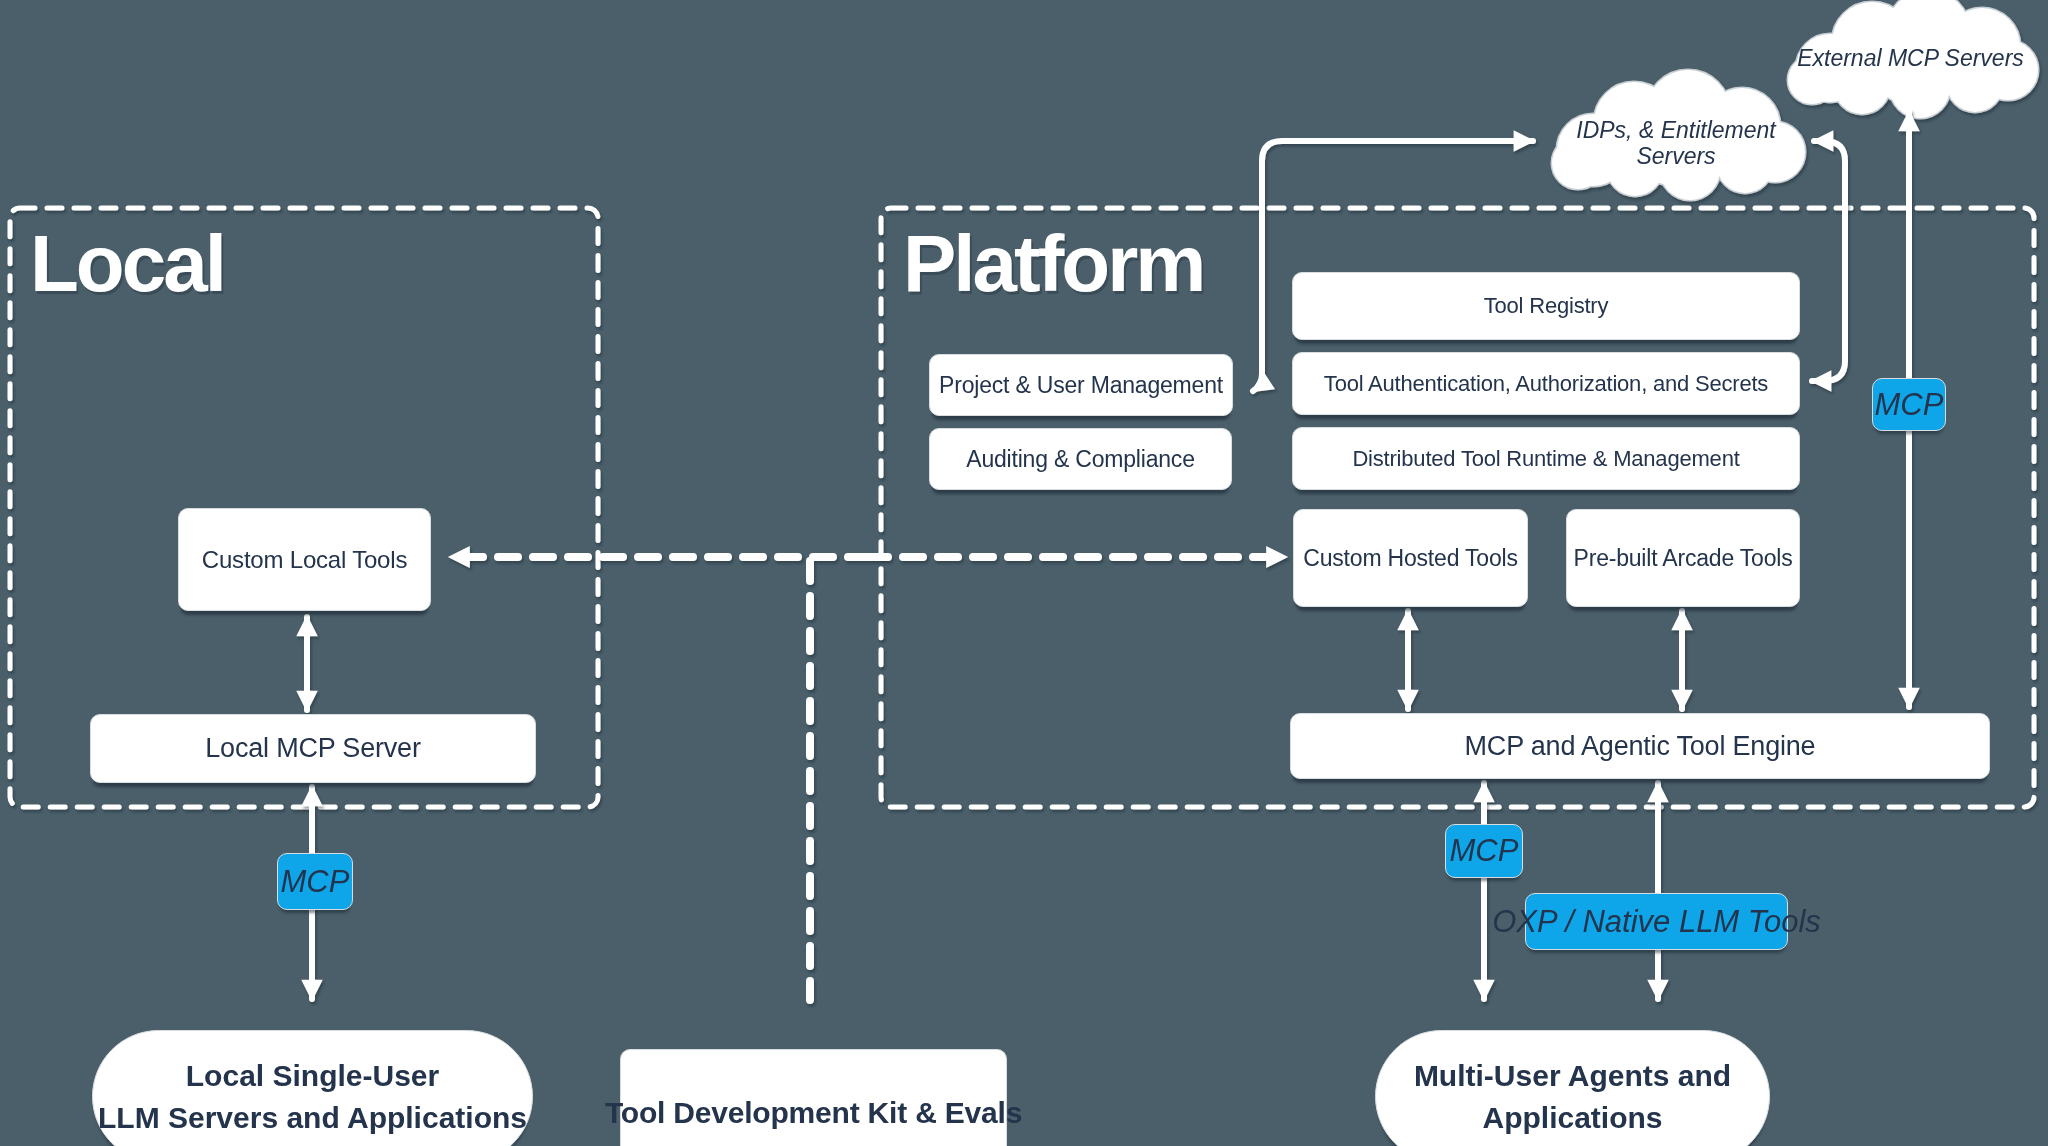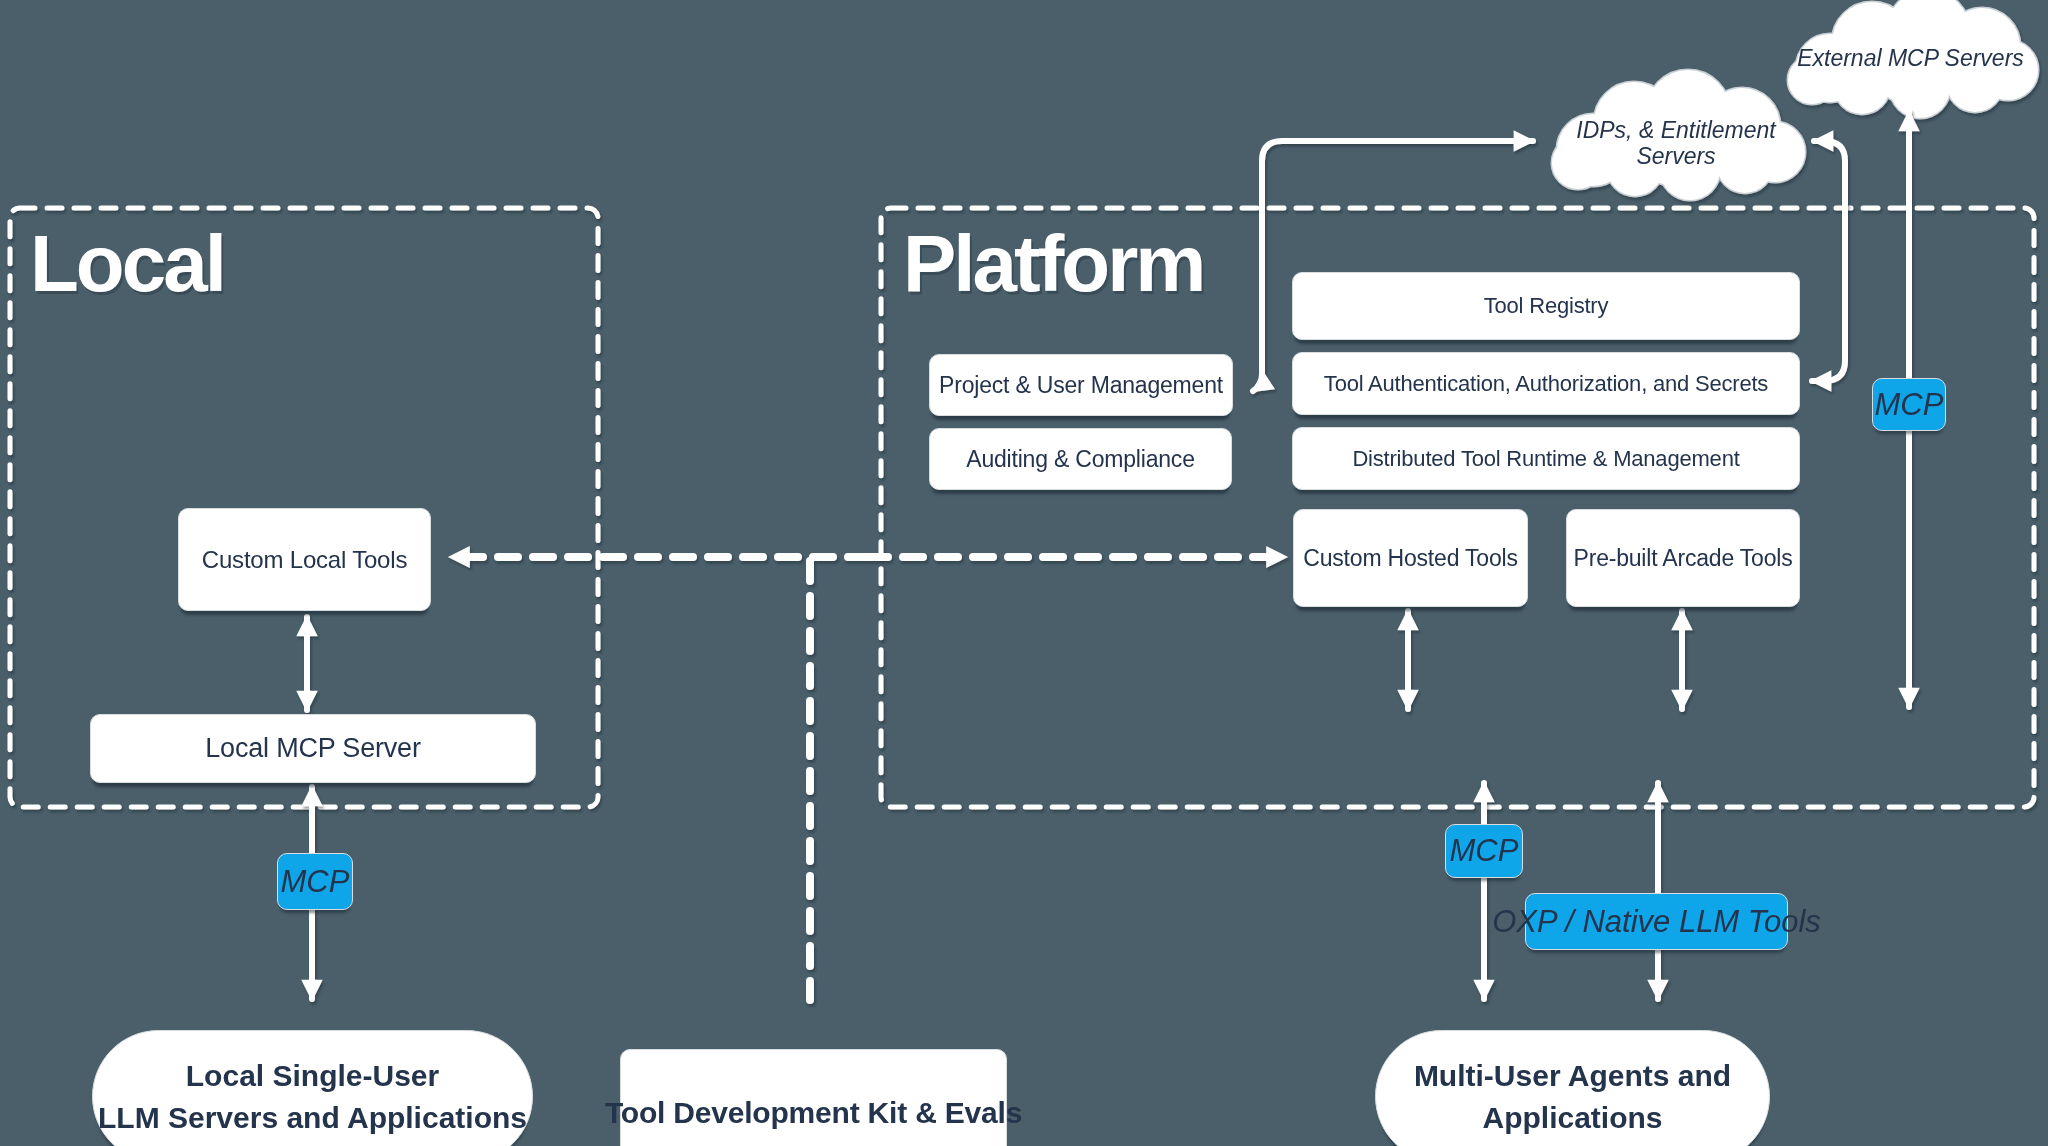--- a/index.html
+++ b/index.html
@@ -221,20 +221,23 @@
   </div>
   <div class="node wide" style="left:1292px;top:427px;width:508px;height:63px;">
     <span>Distributed Tool Runtime &amp; Management</span>
   </div>
   <div class="node" style="left:1566px;top:509px;width:234px;height:98px;">
     <span>Pre-built Arcade Tools</span>
   </div>
   <div class="node" style="left:1293px;top:509px;width:235px;height:98px;">
     <span>Custom Hosted Tools</span>
   </div>
+  <div class="node big" style="left:1290px;top:713px;width:700px;height:66px;">
+    <span>MCP and Agentic Tool Engine</span>
+  </div>
 
   <div class="oval" style="left:92px;top:1002px;width:441px;height:133px;">
     <div>Local Single-User</div>
     <div>LLM Servers and Applications</div>
   </div>
   <div class="node bold" style="left:620px;top:1005px;width:387px;height:128px;margin-top:44px;">
     <span>Tool Development Kit &amp; Evals</span>
   </div>
   <div class="oval" style="left:1375px;top:1002px;width:395px;height:133px;">
     <div>Multi-User Agents and</div>

